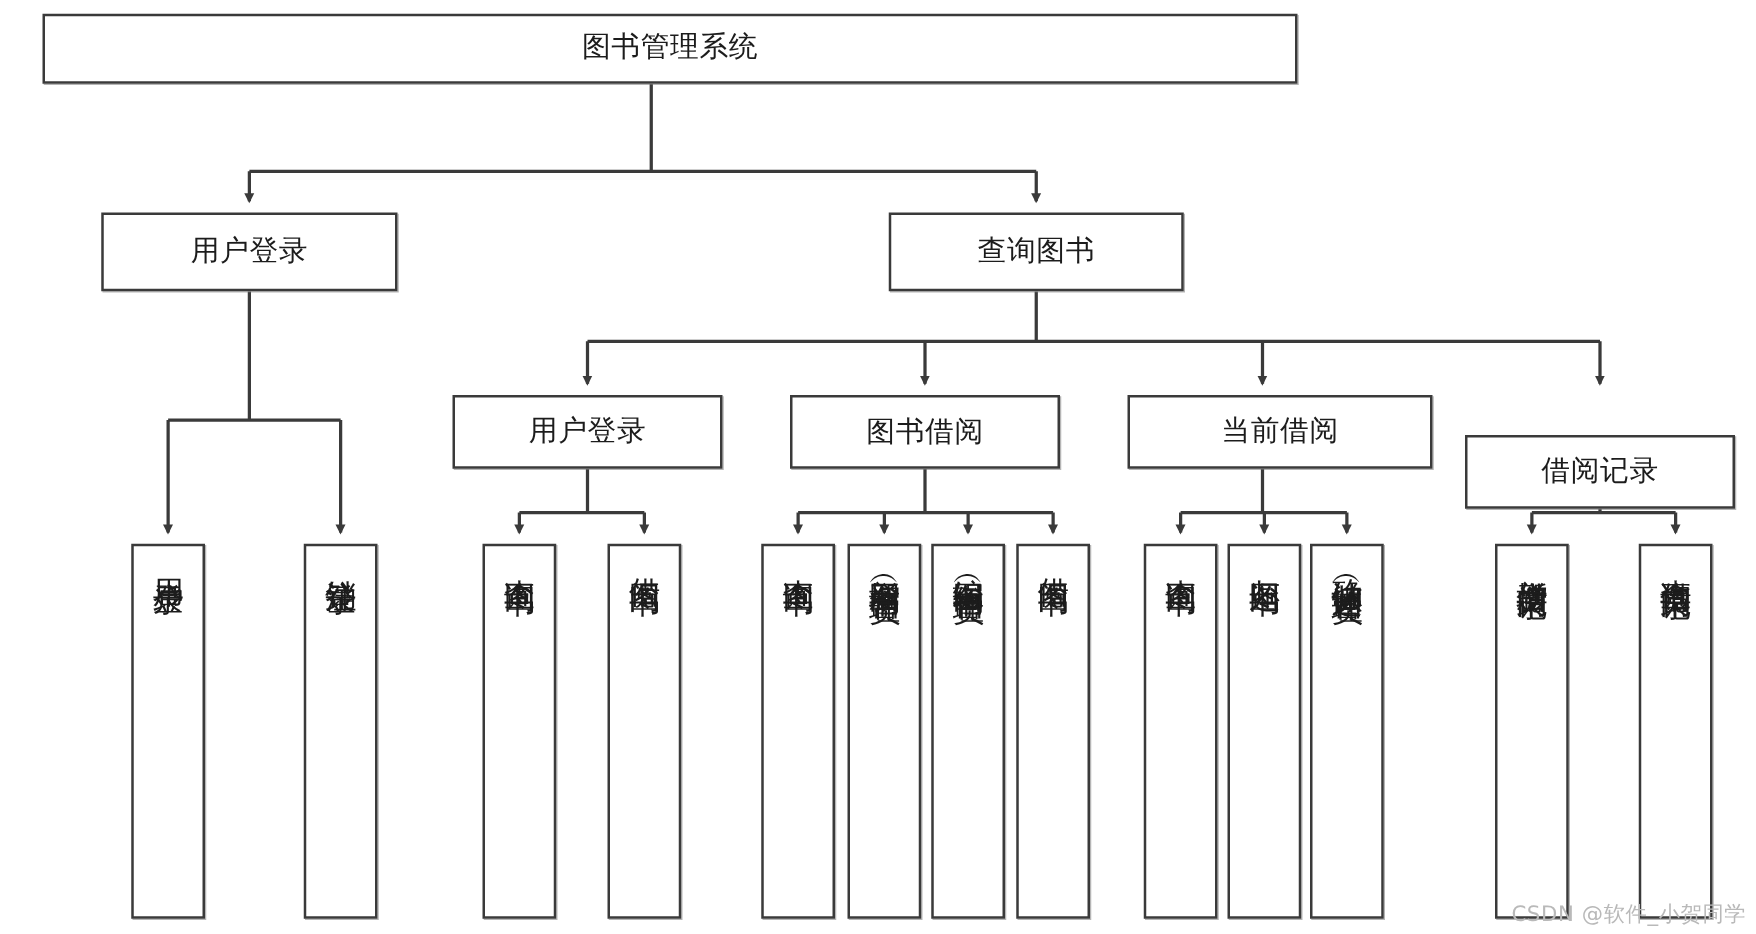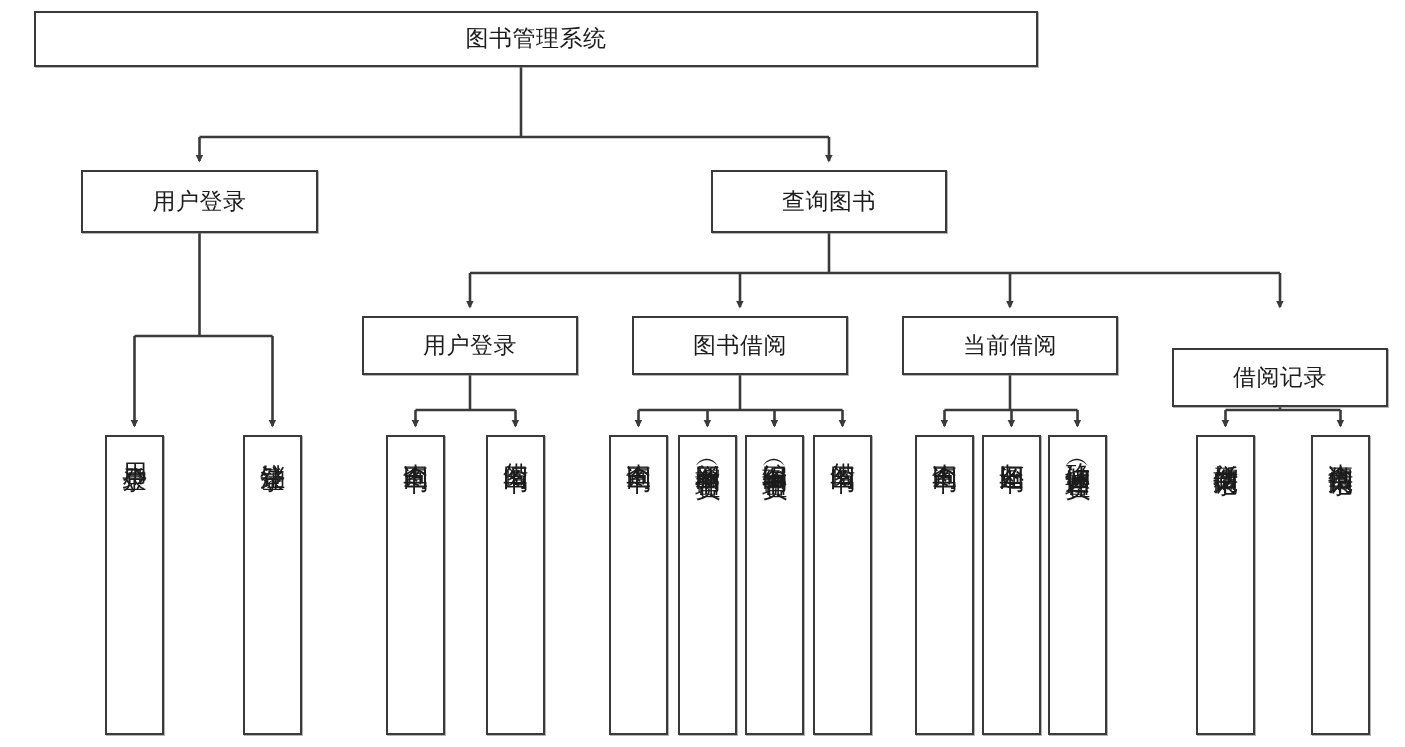--- a/index.html
+++ b/index.html
@@ -126,21 +126,21 @@
       </div>
       <div class="node horiz" style="left: 711px; top: 170px; width: 236px; height: 63px;">
         <span class="label">查询图书</span>
       </div>
       <div class="node horiz" style="left: 362px; top: 316px; width: 216px; height: 59px;">
         <span class="label">用户登录</span>
       </div>
       <div class="node horiz" style="left: 632px; top: 316px; width: 216px; height: 59px; font-family: Liberation Serif, serif;">
         <span class="label">图书借阅</span>
       </div>
-      <div class="node horiz" style="left: 902px; top: 316px; width: 216px; height: 59px;">
+      <div class="node horiz" style="left: 902px; top: 316px; width: 244px; height: 59px;">
         <span class="label">当前借阅</span>
       </div>
       <div class="node horiz" style="left: 1172px; top: 316px; width: 216px; height: 59px; margin-top: 32px;">
         <span class="label">借阅记录</span>
       </div>
       <div class="node vert" style="left: 105px; top: 435px; width: 59px; height: 300px;">
         <span class="label">用户登录</span>
       </div>
       <div class="node vert" style="left: 243px; top: 435px; width: 59px; height: 300px;">
         <span class="label">注销登录</span>
@@ -173,13 +173,14 @@
         <span class="label">确认归还（管理员）</span>
       </div>
       <div class="node vert" style="left: 1196px; top: 435px; width: 59px; height: 300px;">
         <span class="label">新增借阅记录</span>
       </div>
       <div class="node vert" style="left: 1311px; top: 435px; width: 59px; height: 300px;">
         <span class="label">查询借阅记录</span>
       </div>
     </div>
 
+  <div id="watermark">CSDN @软件_小贺同学</div>
 </div>
 
 </body></html>

